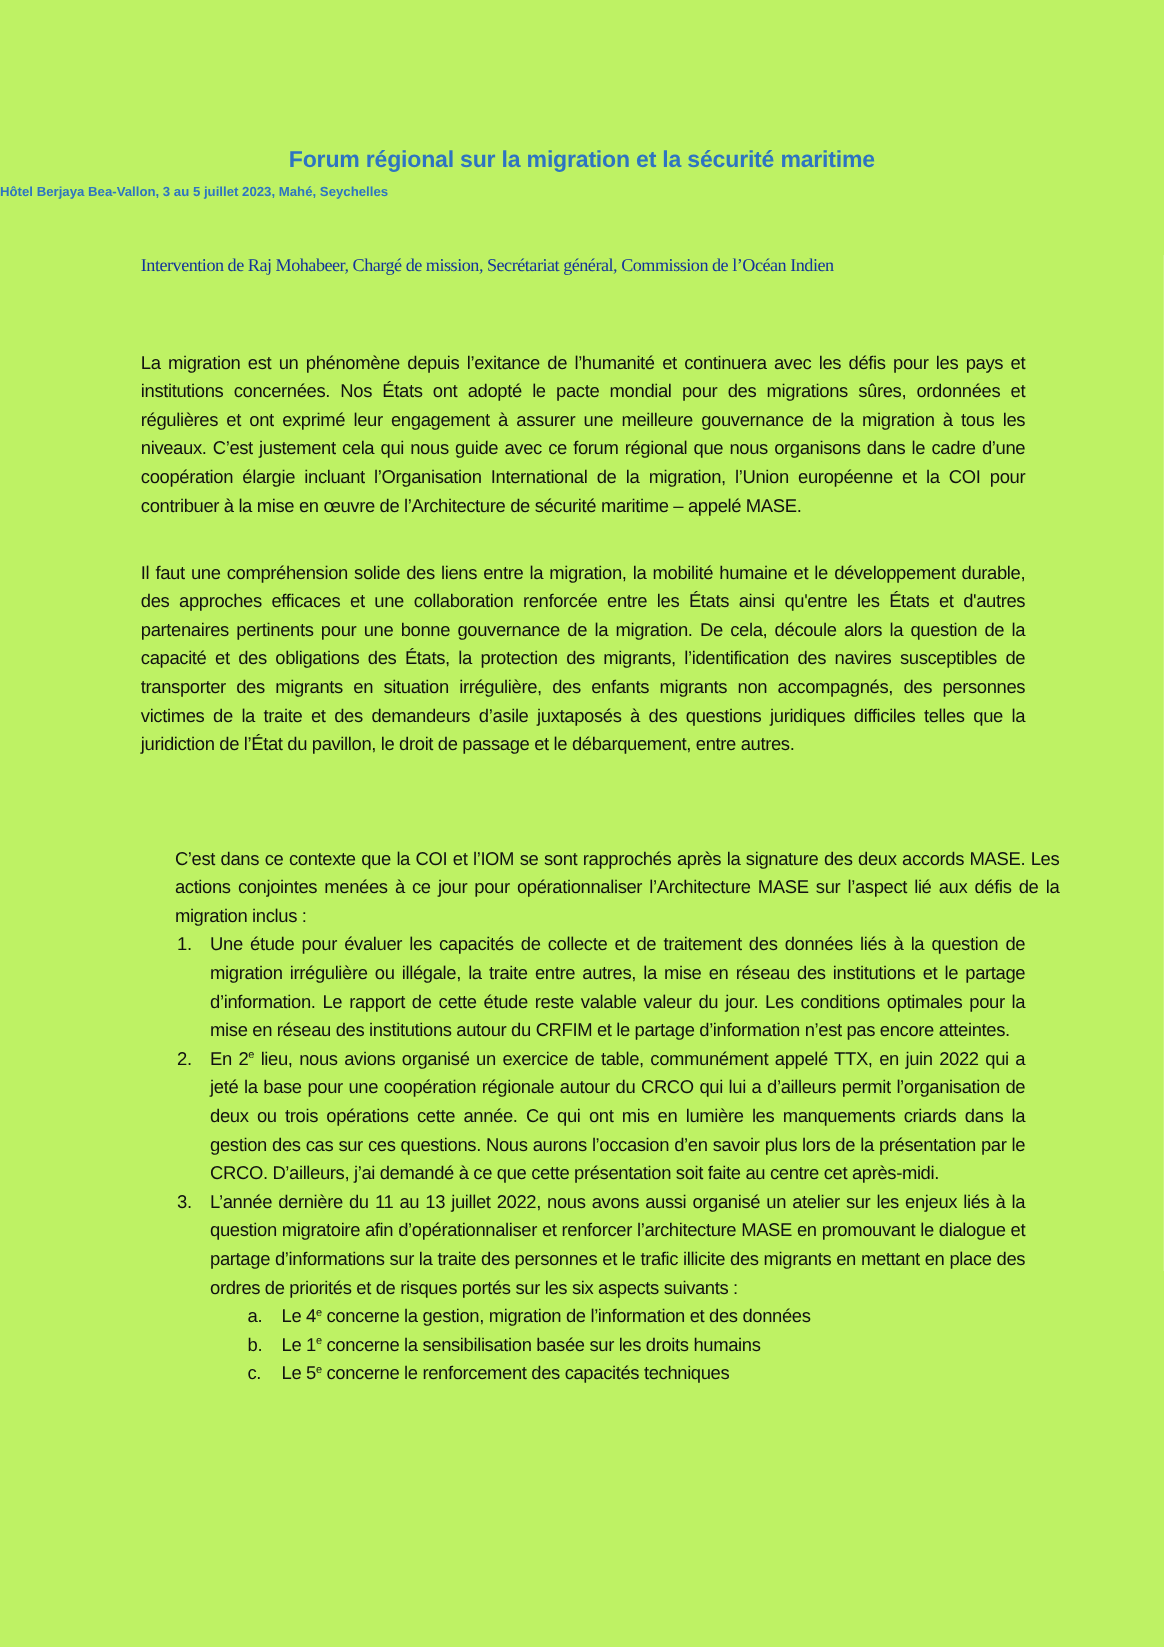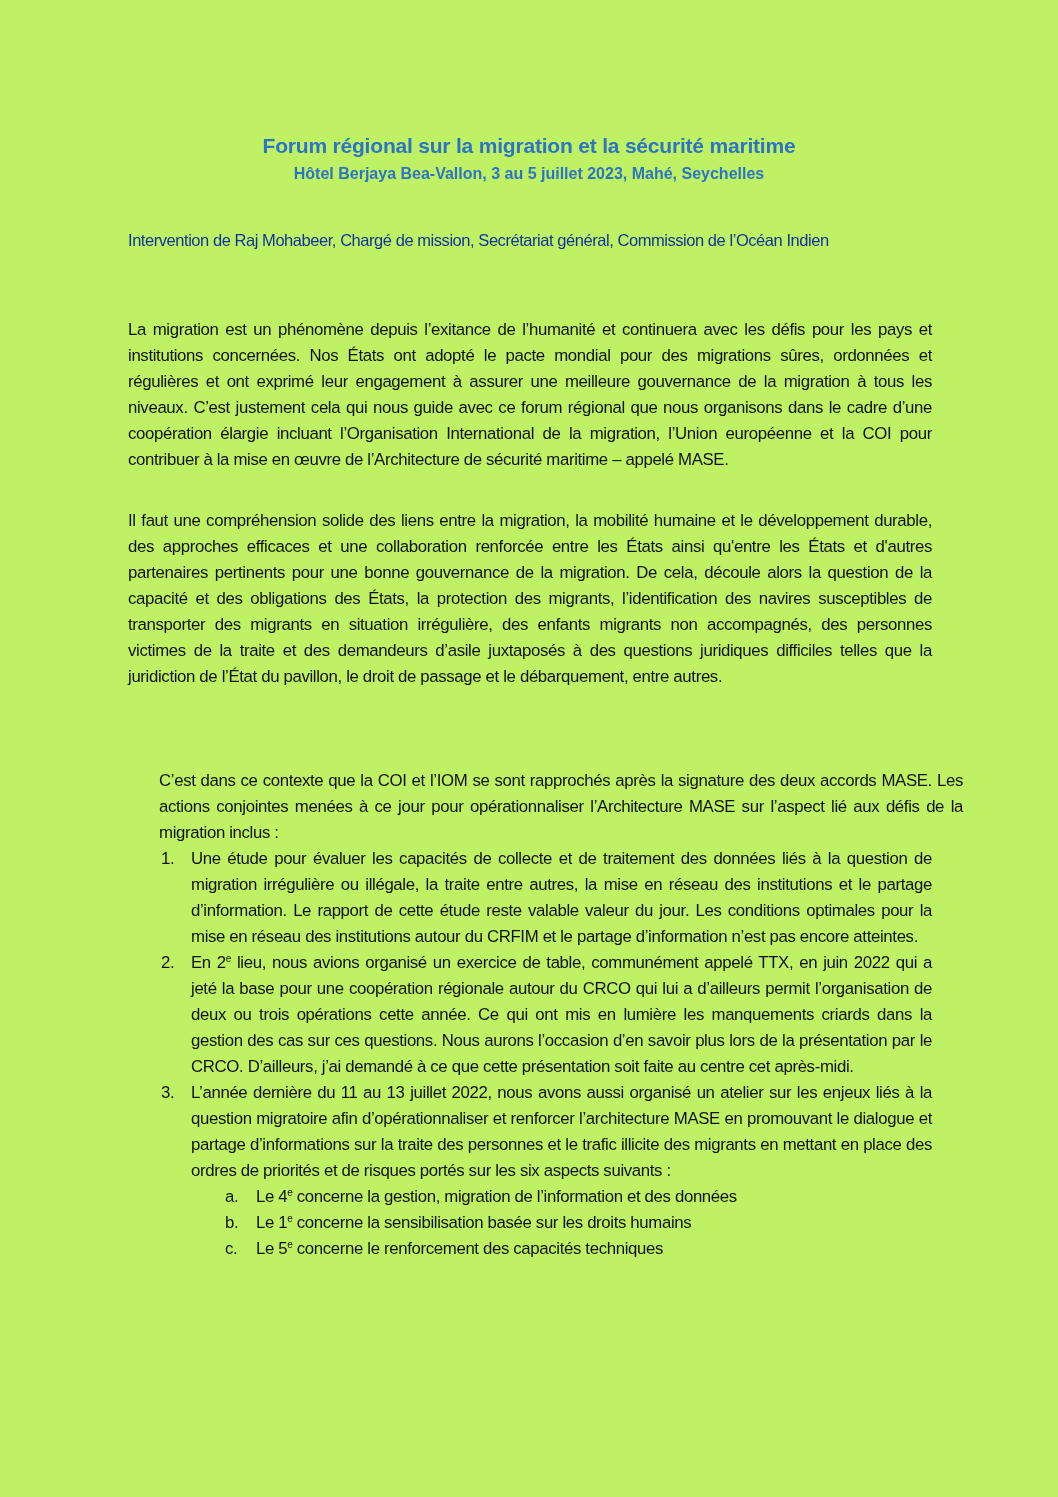--- a/index.html
+++ b/index.html
@@ -12,26 +12,26 @@
     font-family: "Liberation Sans", "DejaVu Sans", sans-serif;
     color: #111;
   }
   .title {
     position: absolute; left: -128px; width: 1058px; top: 132px;
     text-align: center; font-weight: bold; font-size: 21px; line-height: 28px;
     color: #2E74C2; letter-spacing: -0.2px;
   }
   .subtitle {
     position: absolute; left: -128px; width: 1058px; top: 162px;
-    text-align: center; font-weight: bold; font-size: 16px; line-height: 24px;
+    font-weight: bold; font-size: 12px; line-height: 24px;
     color: #2E74C2;
   }
   .intervention {
     position: absolute; left: 0; top: 228px; width: 804px;
-    font-size: 16.5px; line-height: 25px; color: #14339A; letter-spacing: -0.45px;
+    font-size: 16.5px; line-height: 25px; color: #14339A; letter-spacing: -0.45px; font-family: Liberation Serif, serif;
   }
   .body-text {
     font-size: 16.8px; line-height: 26px; text-align: justify; letter-spacing: -0.35px;
     margin: 0;
   }
   .p1 { position: absolute; top: 300px; left: 0; width: 804px; margin-top: 17px; }
   .p2 { position: absolute; top: 508px; left: 0; width: 804px; }
   .p3 { position: absolute; top: 768px; left: 0; width: 804px; margin-left: 31px; }
   .list {
     position: absolute; left: 0; top: 846px; width: 804px; margin: 0; padding: 0; list-style: none;

